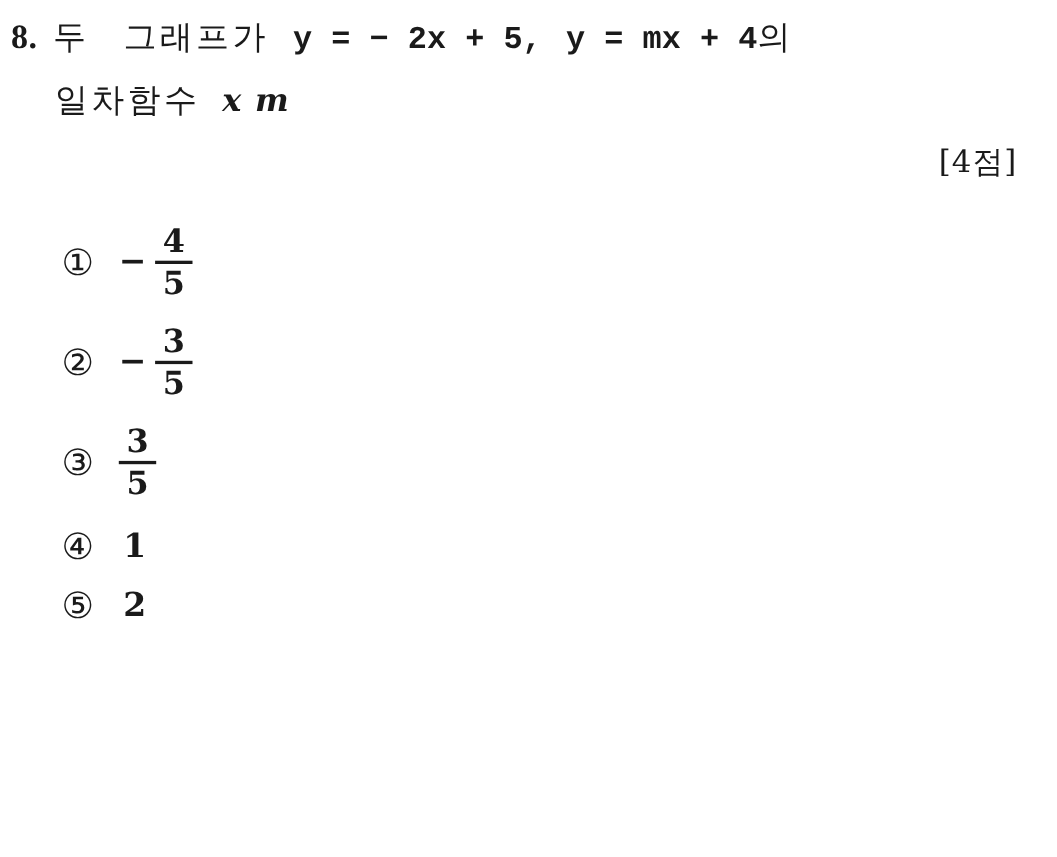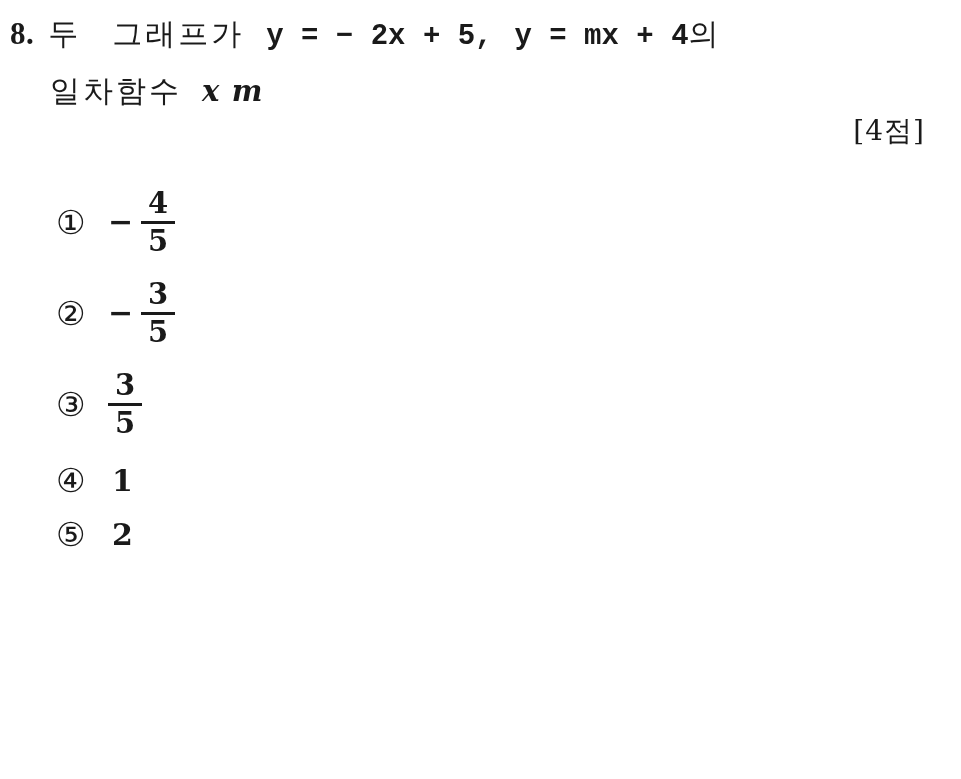--- a/index.html
+++ b/index.html
@@ -60,21 +60,21 @@
     font-weight: 700;
   }
   .line2 {
     padding-left: 40px;
     margin-top: 16px;
   }
   .points {
     text-align: right;
     font-family: "DejaVu Serif", serif;
     font-size: 28px;
-    margin-top: 0;
+    margin-top: 16px;
     padding-right: 14px;
     letter-spacing: 1px;
   }
 
   
   .choices {
     margin-top: 38px;
     padding-left: 46px;
   }
   .choice {

